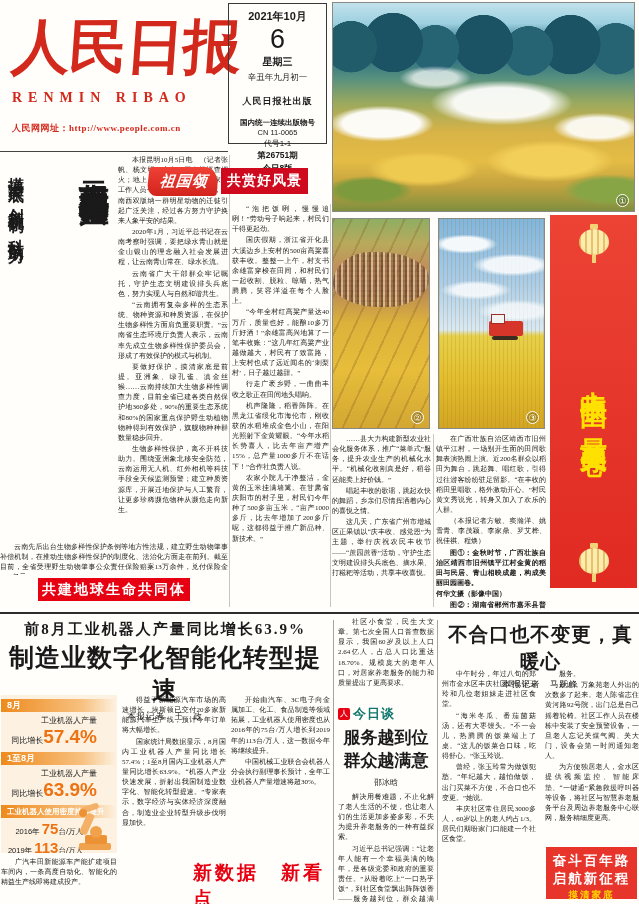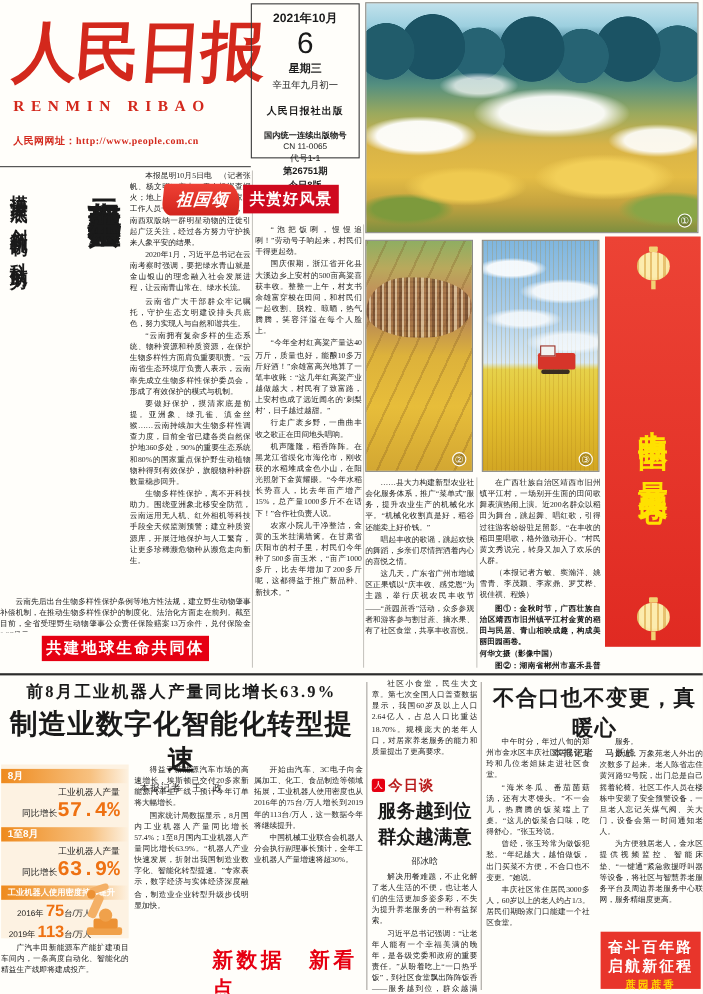--- a/index.html
+++ b/index.html
@@ -120,40 +120,40 @@
   .robot-art{position:absolute;left:0;top:617px;width:330px;height:287px;}
   .r-kicker{text-align:center;font-size:15px;font-weight:bold;letter-spacing:2px;margin-top:3px;}
   .r-head{text-align:center;font-size:25px;font-weight:900;letter-spacing:1px;margin-top:2px;
           font-family:"Liberation Sans",sans-serif;}
   .byline{text-align:center;font-size:8.5px;margin-top:4px;letter-spacing:1px;}
   .info{position:absolute;left:1px;top:78px;width:116px;height:158px;background:#fdf2e2;overflow:hidden;
         font-family:"Liberation Sans",sans-serif;}
   .info-banner{height:13px;background:linear-gradient(90deg,#ee8a1d,#f7c180 70%,rgba(247,193,128,0));
                color:#fff;font-size:9px;font-weight:bold;line-height:13px;padding-left:6px;margin-top:4px;}
   .info-banner.small{font-size:7.5px;}
-  .stat{text-align:right;padding-right:8px;margin-top:3px;}
+  .stat{text-align:right;padding-right:20px;margin-top:3px;}
   .stat-label{font-size:8px;}
-  .stat-val{font-size:8px;font-family:Liberation Mono, monospace;}
+  .stat-val{font-size:8px;}
   .stat-val b{font-size:19px;color:#ee7112;font-weight:900;}
   .dens-row{text-align:right;padding-right:34px;margin-top:2px;font-size:7.5px;}
   .dens-row b{font-size:15px;color:#ee7112;font-weight:900;}
   .robot-svg{position:absolute;right:2px;bottom:2px;}
   .r-col{position:absolute;top:78px;overflow:hidden;}
   .r-col2{left:122px;width:104px;height:208px;}
   .r-col3{left:231px;width:99px;height:158px;}
   .r-col1b{left:1px;top:240px;width:116px;height:46px;position:absolute;overflow:hidden;}
   .newdata{position:absolute;left:193px;top:243px;color:#e60012;font-size:19px;font-weight:900;letter-spacing:3px;
            font-family:"Liberation Sans",sans-serif;}
 
   .jrt{position:absolute;left:338px;top:617px;width:96px;height:287px;}
   .jrt-pre{height:84px;overflow:hidden;}
   .jrt-label{display:flex;align-items:center;gap:3px;margin-top:4px;}
   .jrt-logo{width:12px;height:12px;background:#e60012;color:#fff;font-size:8px;line-height:12px;text-align:center;
             border-radius:2px;font-family:"Liberation Sans",sans-serif;}
-  .jrt-label span.t{color:#b91c1c;font-size:13px;font-weight:900;letter-spacing:1px;font-family:"Liberation Sans",sans-serif;}
+  .jrt-label span.t{color:#0f766e;font-size:13px;font-weight:900;letter-spacing:1px;font-family:"Liberation Sans",sans-serif;}
   .jrt-head{font-size:17px;font-weight:900;text-align:center;line-height:1.35;margin-top:4px;
             font-family:"Liberation Sans",sans-serif;}
   .jrt-byline{text-align:center;font-size:8px;margin-top:4px;}
   .jrt-post{height:118px;overflow:hidden;margin-top:4px;}
 
   .canteen{position:absolute;left:442px;top:617px;width:197px;height:287px;}
   .c-head{text-align:center;font-size:19.5px;font-weight:900;letter-spacing:1px;margin-top:4px;
           font-family:"Liberation Sans",sans-serif;}
   .c-byline{text-align:center;font-size:8.5px;margin-top:4px;letter-spacing:1px;}
   .c-cols{position:absolute;top:52px;left:0;width:197px;height:234px;}
@@ -226,21 +226,21 @@
       <p>“泡把饭咧，慢慢追咧！”劳动号子响起来，村民们干得更起劲。</p>
       <p>国庆假期，浙江省开化县大溪边乡上安村的500亩高粱喜获丰收。整整一上午，村支书余雄富穿梭在田间，和村民们一起收割、脱粒、晾晒，热气腾腾，笑容洋溢在每个人脸上。</p>
       <p>“今年全村红高粱产量达40万斤，质量也好，能酿10多万斤好酒！”余雄富高兴地算了一笔丰收账：“这几年红高粱产业越做越大，村民有了致富路，上安村也成了远近闻名的‘刺梨村’，日子越过越甜。”</p>
       <p>行走广袤乡野，一曲曲丰收之歌正在田间地头唱响。</p>
       <p>机声隆隆，稻香阵阵。在黑龙江省绥化市海伦市，刚收获的水稻堆成金色小山，在阳光照射下金黄耀眼。“今年水稻长势喜人，比去年亩产增产15%，总产量1000多斤不在话下！”合作社负责人说。</p>
       <p>农家小院儿干净整洁，金黄的玉米挂满墙篱。在甘肃省庆阳市的村子里，村民们今年种了500多亩玉米，“亩产1000多斤，比去年增加了200多斤呢，这都得益于推广新品种、新技术。”</p>
     </div>
   <div class="cont-col txt" data-interactable="false">
       <p>……县大力构建新型农业社会化服务体系，推广“菜单式”服务，提升农业生产的机械化水平。“机械化收割真是好，稻谷还能卖上好价钱。”</p>
       <p>唱起丰收的歌谣，跳起欢快的舞蹈，乡亲们尽情挥洒着内心的喜悦之情。</p>
-      <p>这几天，广东省广州市增城区正果镇以“庆丰收、感党恩”为主题，举行庆祝农民丰收节——“蔗园蔗香”活动，众多参观者和游客参与割甘蔗、摘水果、有了社区食堂，共享丰收喜悦。</p>
+      <p>这几天，广东省广州市增城区正果镇以“庆丰收、感党恩”为主题，举行庆祝农民丰收节——“蔗园蔗香”活动，守护生态文明建设排头兵底色、摘水果、打糍粑等活动，共享丰收喜悦。</p>
     </div>
   <div class="cap-col txt" data-interactable="false">
     <p data-interactable="false">在广西壮族自治区靖西市旧州镇平江村，一场别开生面的田间歌舞表演热闹上演。近200名群众以稻田为舞台，跳起舞、唱红歌，引得过往游客纷纷驻足留影。“在丰收的稻田里唱歌，格外激动开心。”村民黄文秀说完，转身又加入了欢乐的人群。</p>
     <p data-interactable="false">（本报记者方敏、窦瀚洋、姚雪青、李茂颖、李家鼎、罗艾桦、祝佳祺、程焕）</p>
     <p class="cap-b" data-interactable="false">图①：金秋时节，广西壮族自治区靖西市旧州镇平江村金黄的稻田与民居、青山相映成趣，构成美丽田园画卷。</p>
     <p class="credit" data-interactable="false">何华文摄（影像中国）</p>
     <p class="cap-b" data-interactable="false">图②：湖南省郴州市嘉禾县普满乡，金色稻田美景如画。</p>
 
   </div>
 
@@ -337,18 +337,18 @@
           <p>丰庆社区常住居民3000多人，60岁以上的老人约占1/3。居民们期盼家门口能建一个社区食堂。</p>
         </div>
       <div class="c-col2 txt" data-interactable="false">
           <p>服务。</p>
           <p>最近，万象苑老人外出的次数多了起来。老人陈省志住黄河路92号院，出门总是自己摇着轮椅。社区工作人员在楼栋中安装了安全预警设备，一旦老人忘记关煤气阀、关大门，设备会第一时间通知老人。</p>
           <p>为方便独居老人，金水区提供视频监控、智能床垫、“一键通”紧急救援呼叫器等设备，将社区与智慧养老服务平台及周边养老服务中心联网，服务精细度更高。</p>
         </div>
       <div class="flagbox" data-interactable="false">
         <div class="l" data-interactable="false">奋斗百年路</div>
         <div class="l" data-interactable="false">启航新征程</div>
-        <div class="s" data-interactable="false">蔗园蔗香</div>
+        <div class="s" data-interactable="false">摸清家底</div>
       </div>
     </div>
   </div>
 
 </div>
 
 </body></html>

